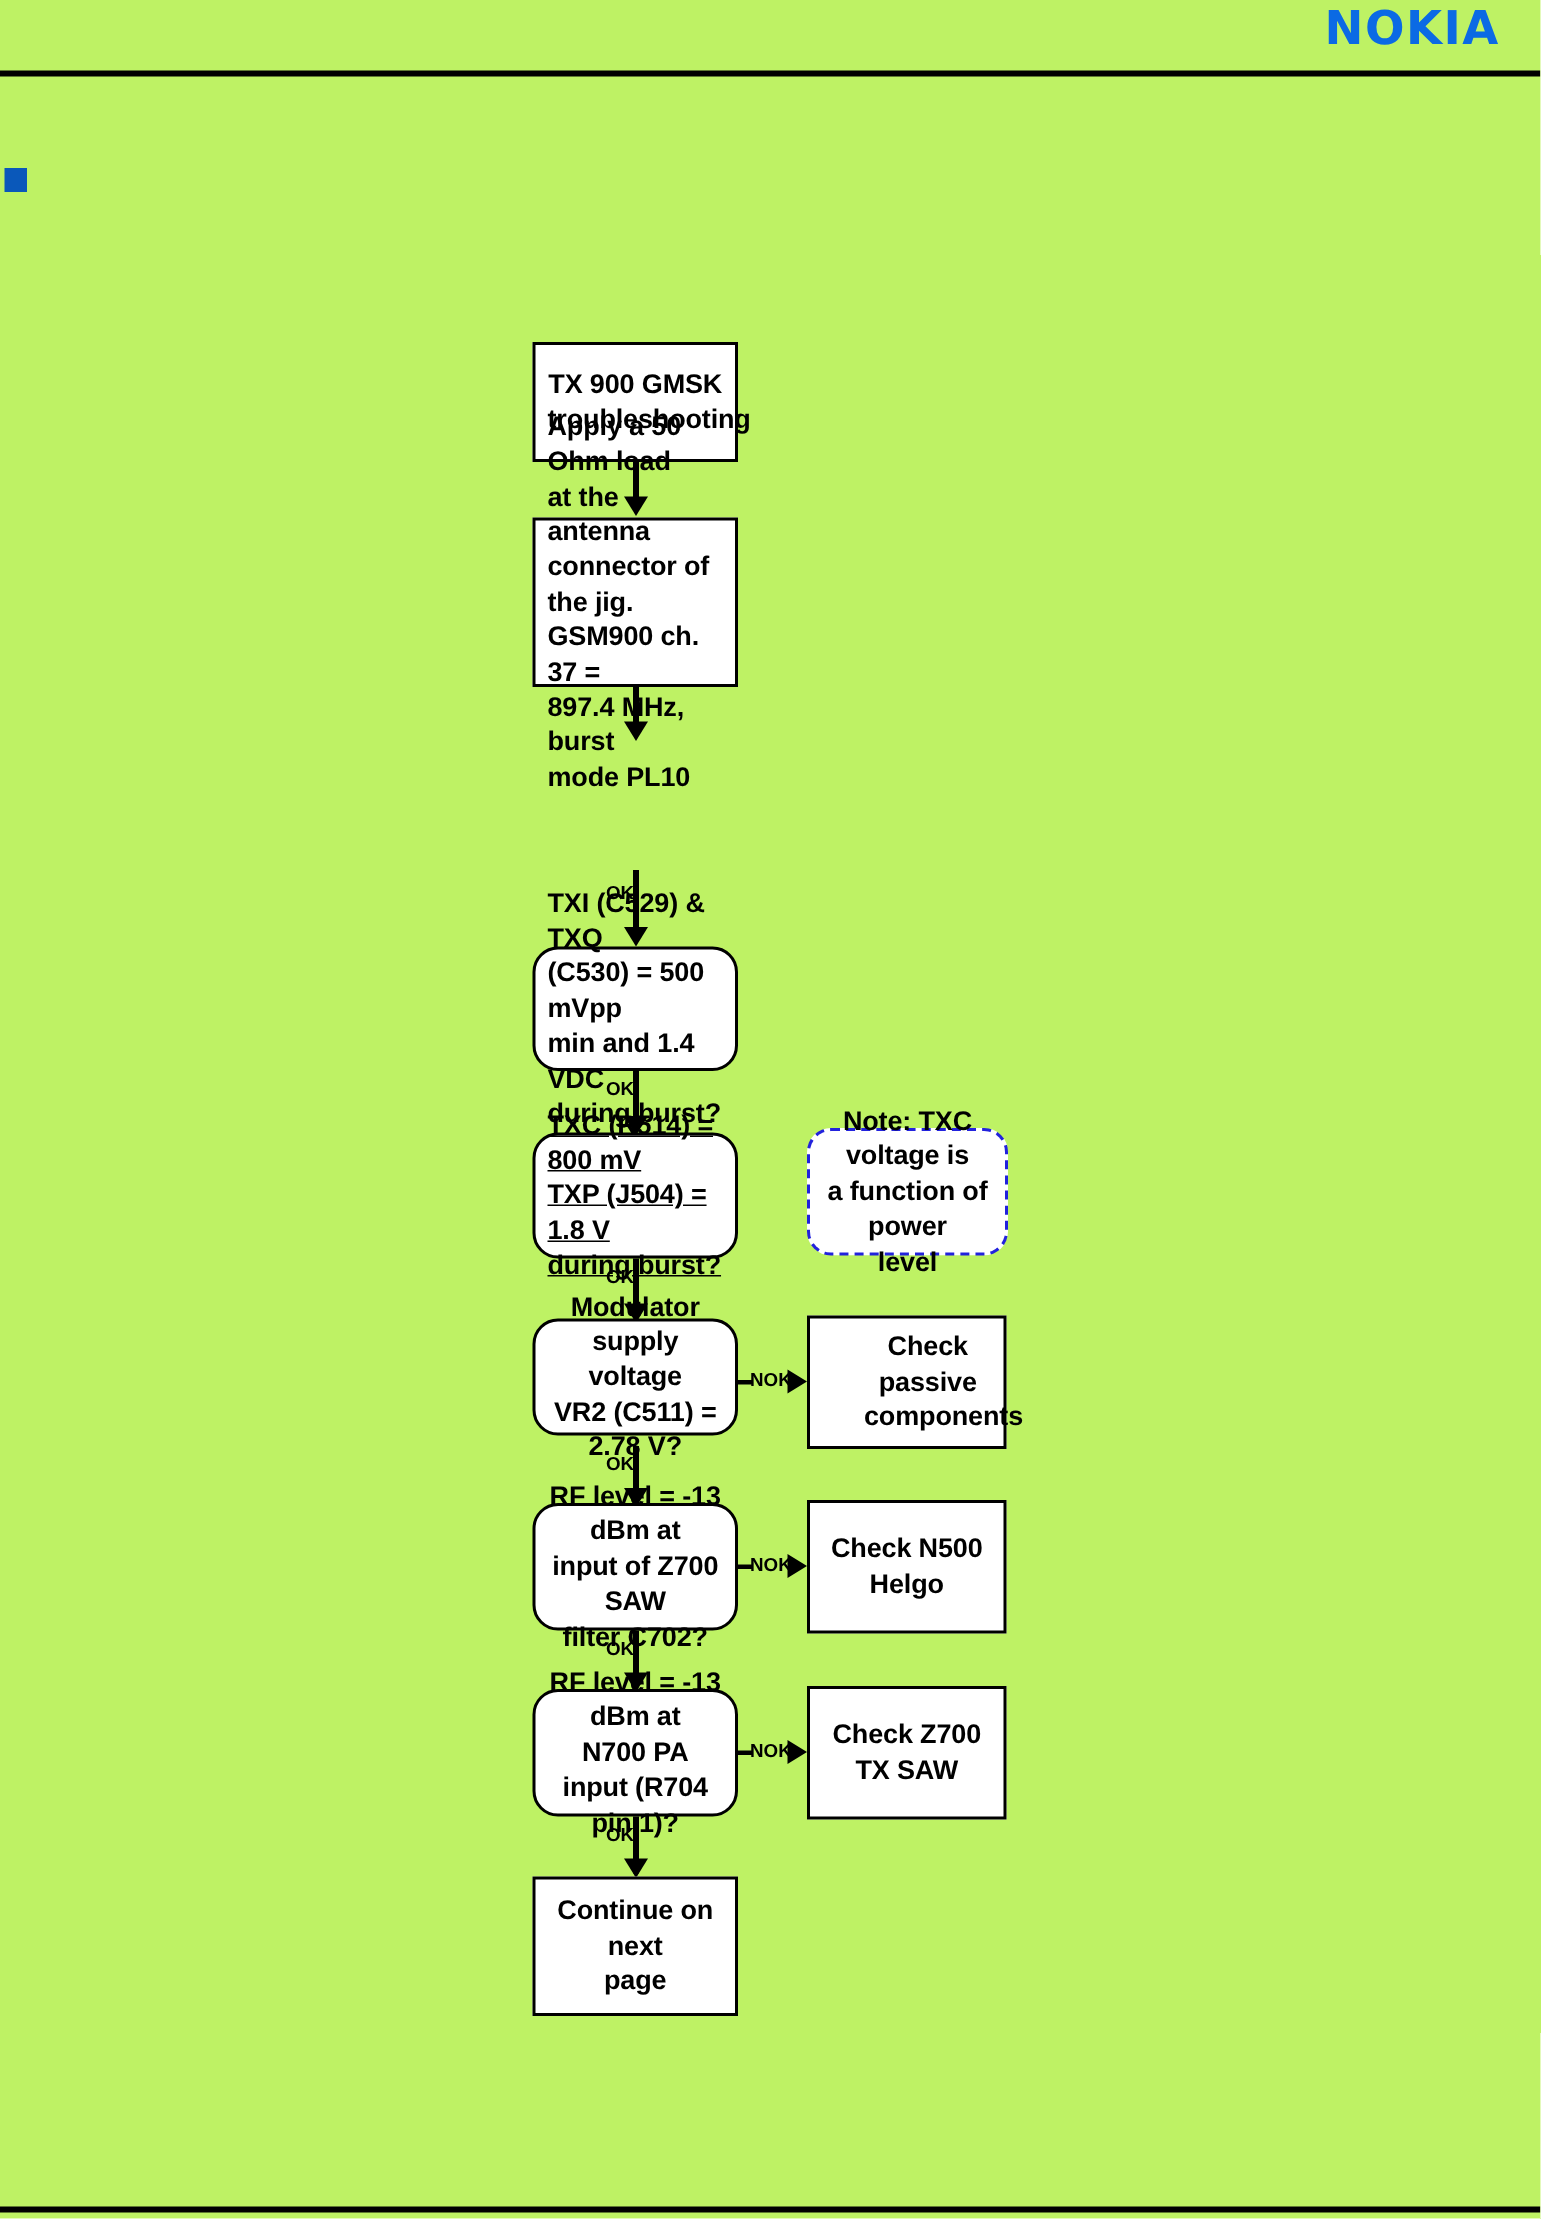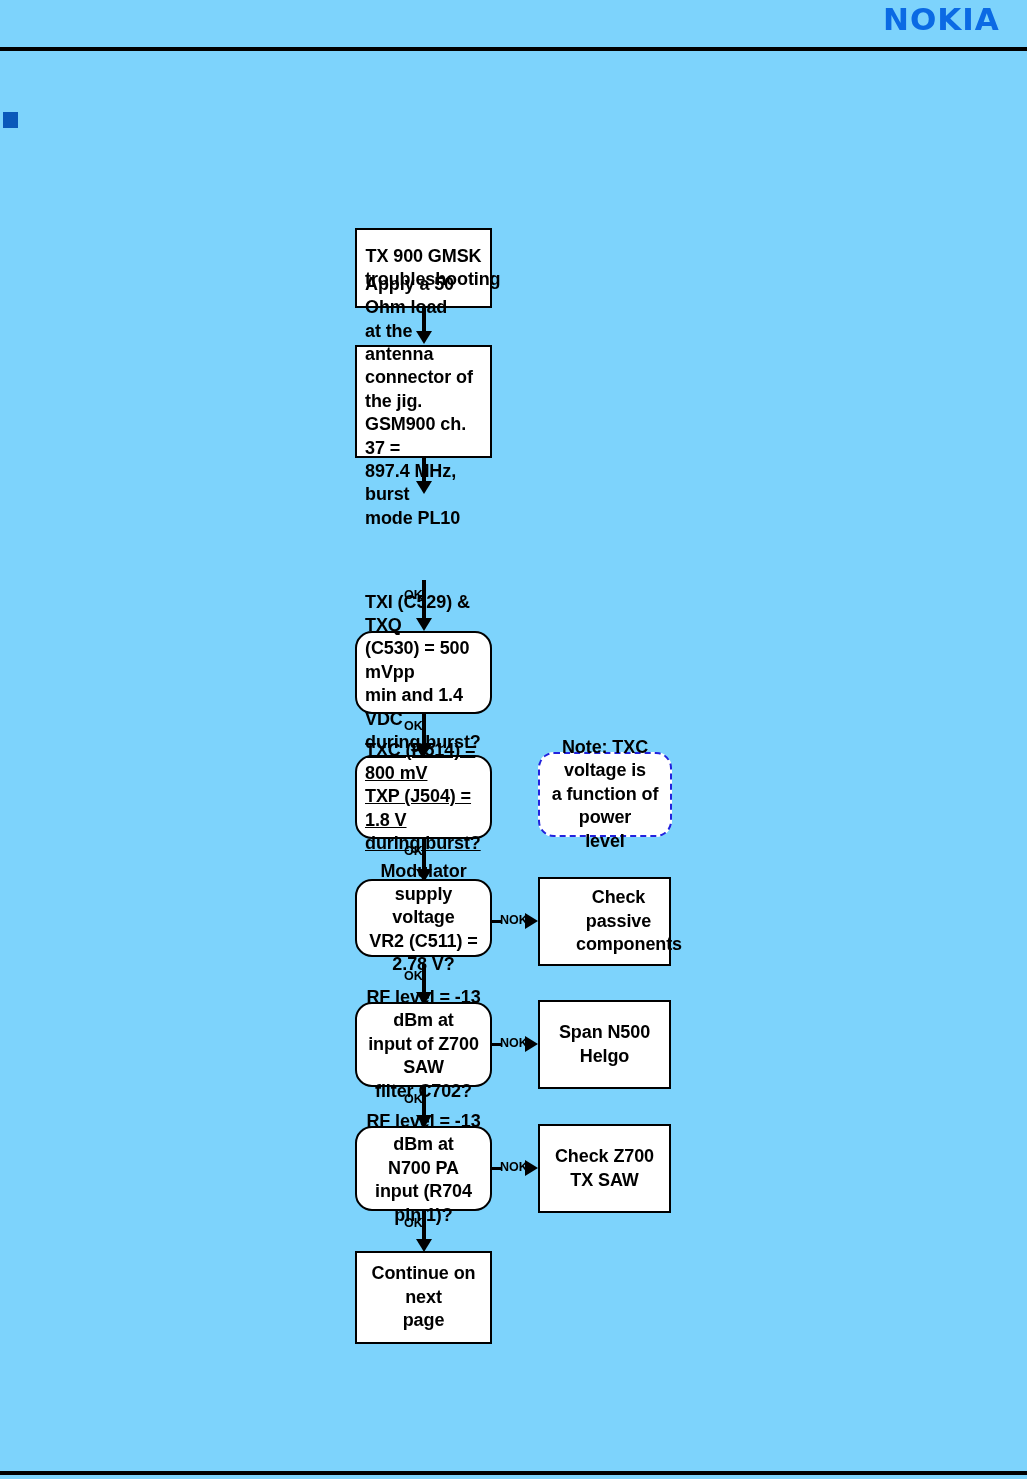--- a/index.html
+++ b/index.html
@@ -9,21 +9,21 @@
     background: #ffffff;
   }
   body {
     font-family: "Liberation Sans", sans-serif;
     -webkit-font-smoothing: antialiased;
   }
   .page {
     position: relative;
     width: 1027px;
     height: 1479px;
-    background: #7dd3fc;
+    background: #bef264;
     overflow: hidden;
   }
 
   
   .nokia-logo {
     position: absolute;
     left: 883px;
     top: 4px;
     font-size: 31px;
     font-weight: bold;
@@ -182,21 +182,21 @@
 
   <div class="conn-v" style="left:422px; top:964px; height:38px;"></div>
   <div class="arrow-down" style="left:416px; top:992px;"></div>
   <div class="edge-label" style="left:404px; top:970px;">OK</div>
 
   <div class="node center rounded" style="left:355px; top:1002px; width:137px; height:85px;">
     <span class="txt">RF level = -13 dBm at<br>input of Z700 SAW<br>filter C702?</span>
   </div>
 
   <div class="node center" style="left:538px; top:1000px; width:133px; height:89px;">
-    <span class="txt">Span N500 Helgo</span>
+    <span class="txt">Check N500 Helgo</span>
   </div>
 
   <div class="conn-h" style="left:492px; top:1043px; width:10px;"></div>
   <div class="edge-label" style="left:500px; top:1037px;">NOK</div>
   <div class="arrow-right" style="left:525px; top:1036px;"></div>
 
   <div class="conn-v" style="left:422px; top:1087px; height:38px;"></div>
   <div class="arrow-down" style="left:416px; top:1115px;"></div>
   <div class="edge-label" style="left:404px; top:1093px;">OK</div>
 

